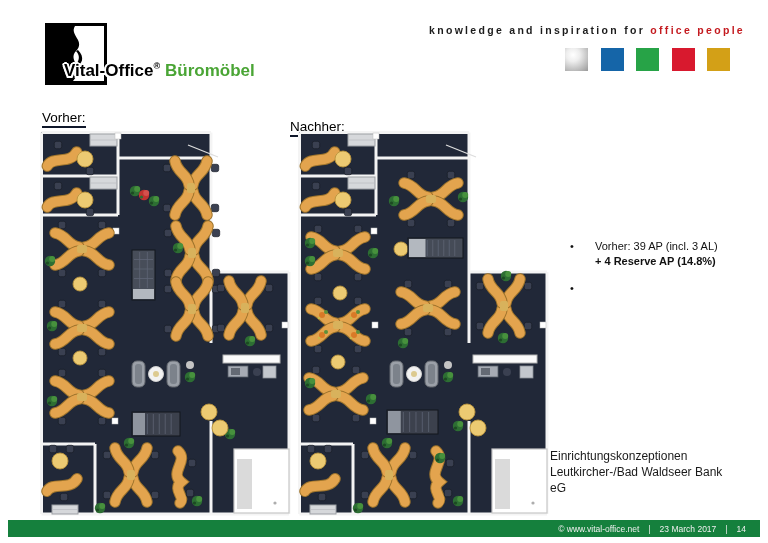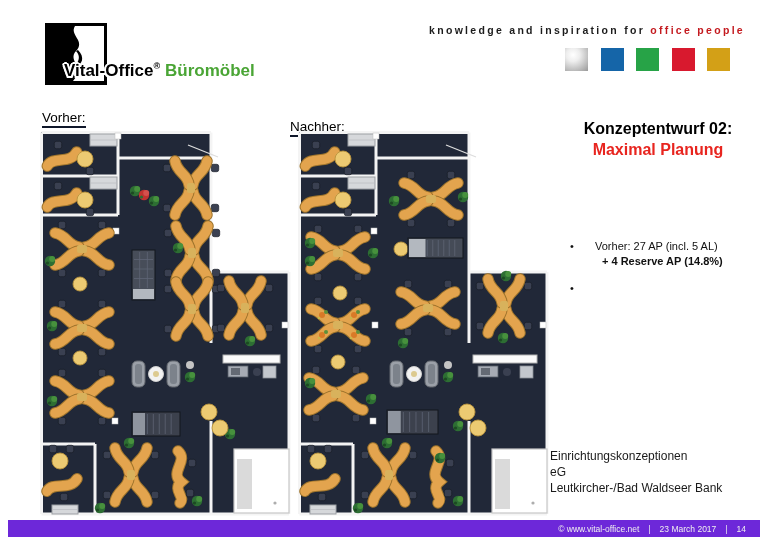--- a/index.html
+++ b/index.html
@@ -27,24 +27,24 @@
   .plan svg{width:100%;height:100%;display:block;}
   
   .panel-title{position:absolute;left:552px;top:118px;width:212px;text-align:center;
                font-size:16px;font-weight:bold;line-height:21px;color:#000;}
   .panel-title .red{color:#e8251f;}
   .variant{position:absolute;left:567px;top:172px;font-size:12px;line-height:15.5px;color:#000;}
   .variant .red{color:#e8251f;}
   .bullets{position:absolute;left:570px;top:239px;width:195px;font-size:11px;line-height:14.5px;color:#111;}
   .bullet-row{display:flex;margin-bottom:13px;}
   .bullet-row .dot{width:25px;flex:none;}
-  .bullet-bold{font-weight:bold;margin-left:7px;}
+  .bullet-bold{font-weight:bold;}
   .project{position:absolute;left:550px;top:448px;font-size:12px;line-height:16px;color:#1a1a1a;}
   
-  .footer{position:absolute;left:8px;right:8px;top:520px;height:17px;background:#6d28d9;
+  .footer{position:absolute;left:8px;right:8px;top:520px;height:17px;background:#15803d;
           color:#efefef;font-size:8.5px;display:flex;align-items:center;justify-content:flex-end;
           gap:9px;padding-right:14px;box-sizing:border-box;}
 </style>
 </head>
 <body>
 
 <div class="slide">
 
   <div class="logo-box">
     <svg viewBox="0 0 62 62">
@@ -787,43 +787,39 @@
           <rect x="47" y="11" width="13" height="12" fill="#c3c7cd" stroke="#8a8f96" stroke-width="0.8"></rect>
         </g>
         <g transform="translate(194,318)">
           <rect x="0" y="0" width="55" height="64" fill="#ffffff" stroke="#c7c7c7" stroke-width="1.2"></rect>
           <rect x="3" y="10" width="15" height="50" fill="#dadada"></rect>
           <circle cx="41" cy="54" r="1.6" fill="#adadad"></circle>
         </g>
       </svg>
     </div>
 
-  <div class="panel-title">
-    <div>Konzeptentwurf 02:</div>
-    <div class="red">Maximal Planung</div>
-  </div>
 
 
   <div class="bullets">
     <div class="bullet-row">
       <span class="dot">•</span>
       <span>
-        <span>Vorher: 27 AP (incl. 5 AL)</span><br>
+        <span>Vorher: 39 AP (incl. 3 AL)</span><br>
         <span class="bullet-bold">+ 4 Reserve AP (14.8%)</span>
       </span>
     </div>
     <div class="bullet-row">
       <span class="dot">•</span>
     </div>
   </div>
 
   <div class="project">
     <div>Einrichtungskonzeptionen</div>
+    <div>Leutkircher-/Bad Waldseer Bank</div>
     <div>eG</div>
-    <div>Leutkircher-/Bad Waldseer Bank</div>
   </div>
 
   <div class="footer">
     <span>©  www.vital-office.net</span>
     <span>|</span>
     <span>23 March 2017</span>
     <span>|</span>
     <span>14</span>
   </div>
 </div>

